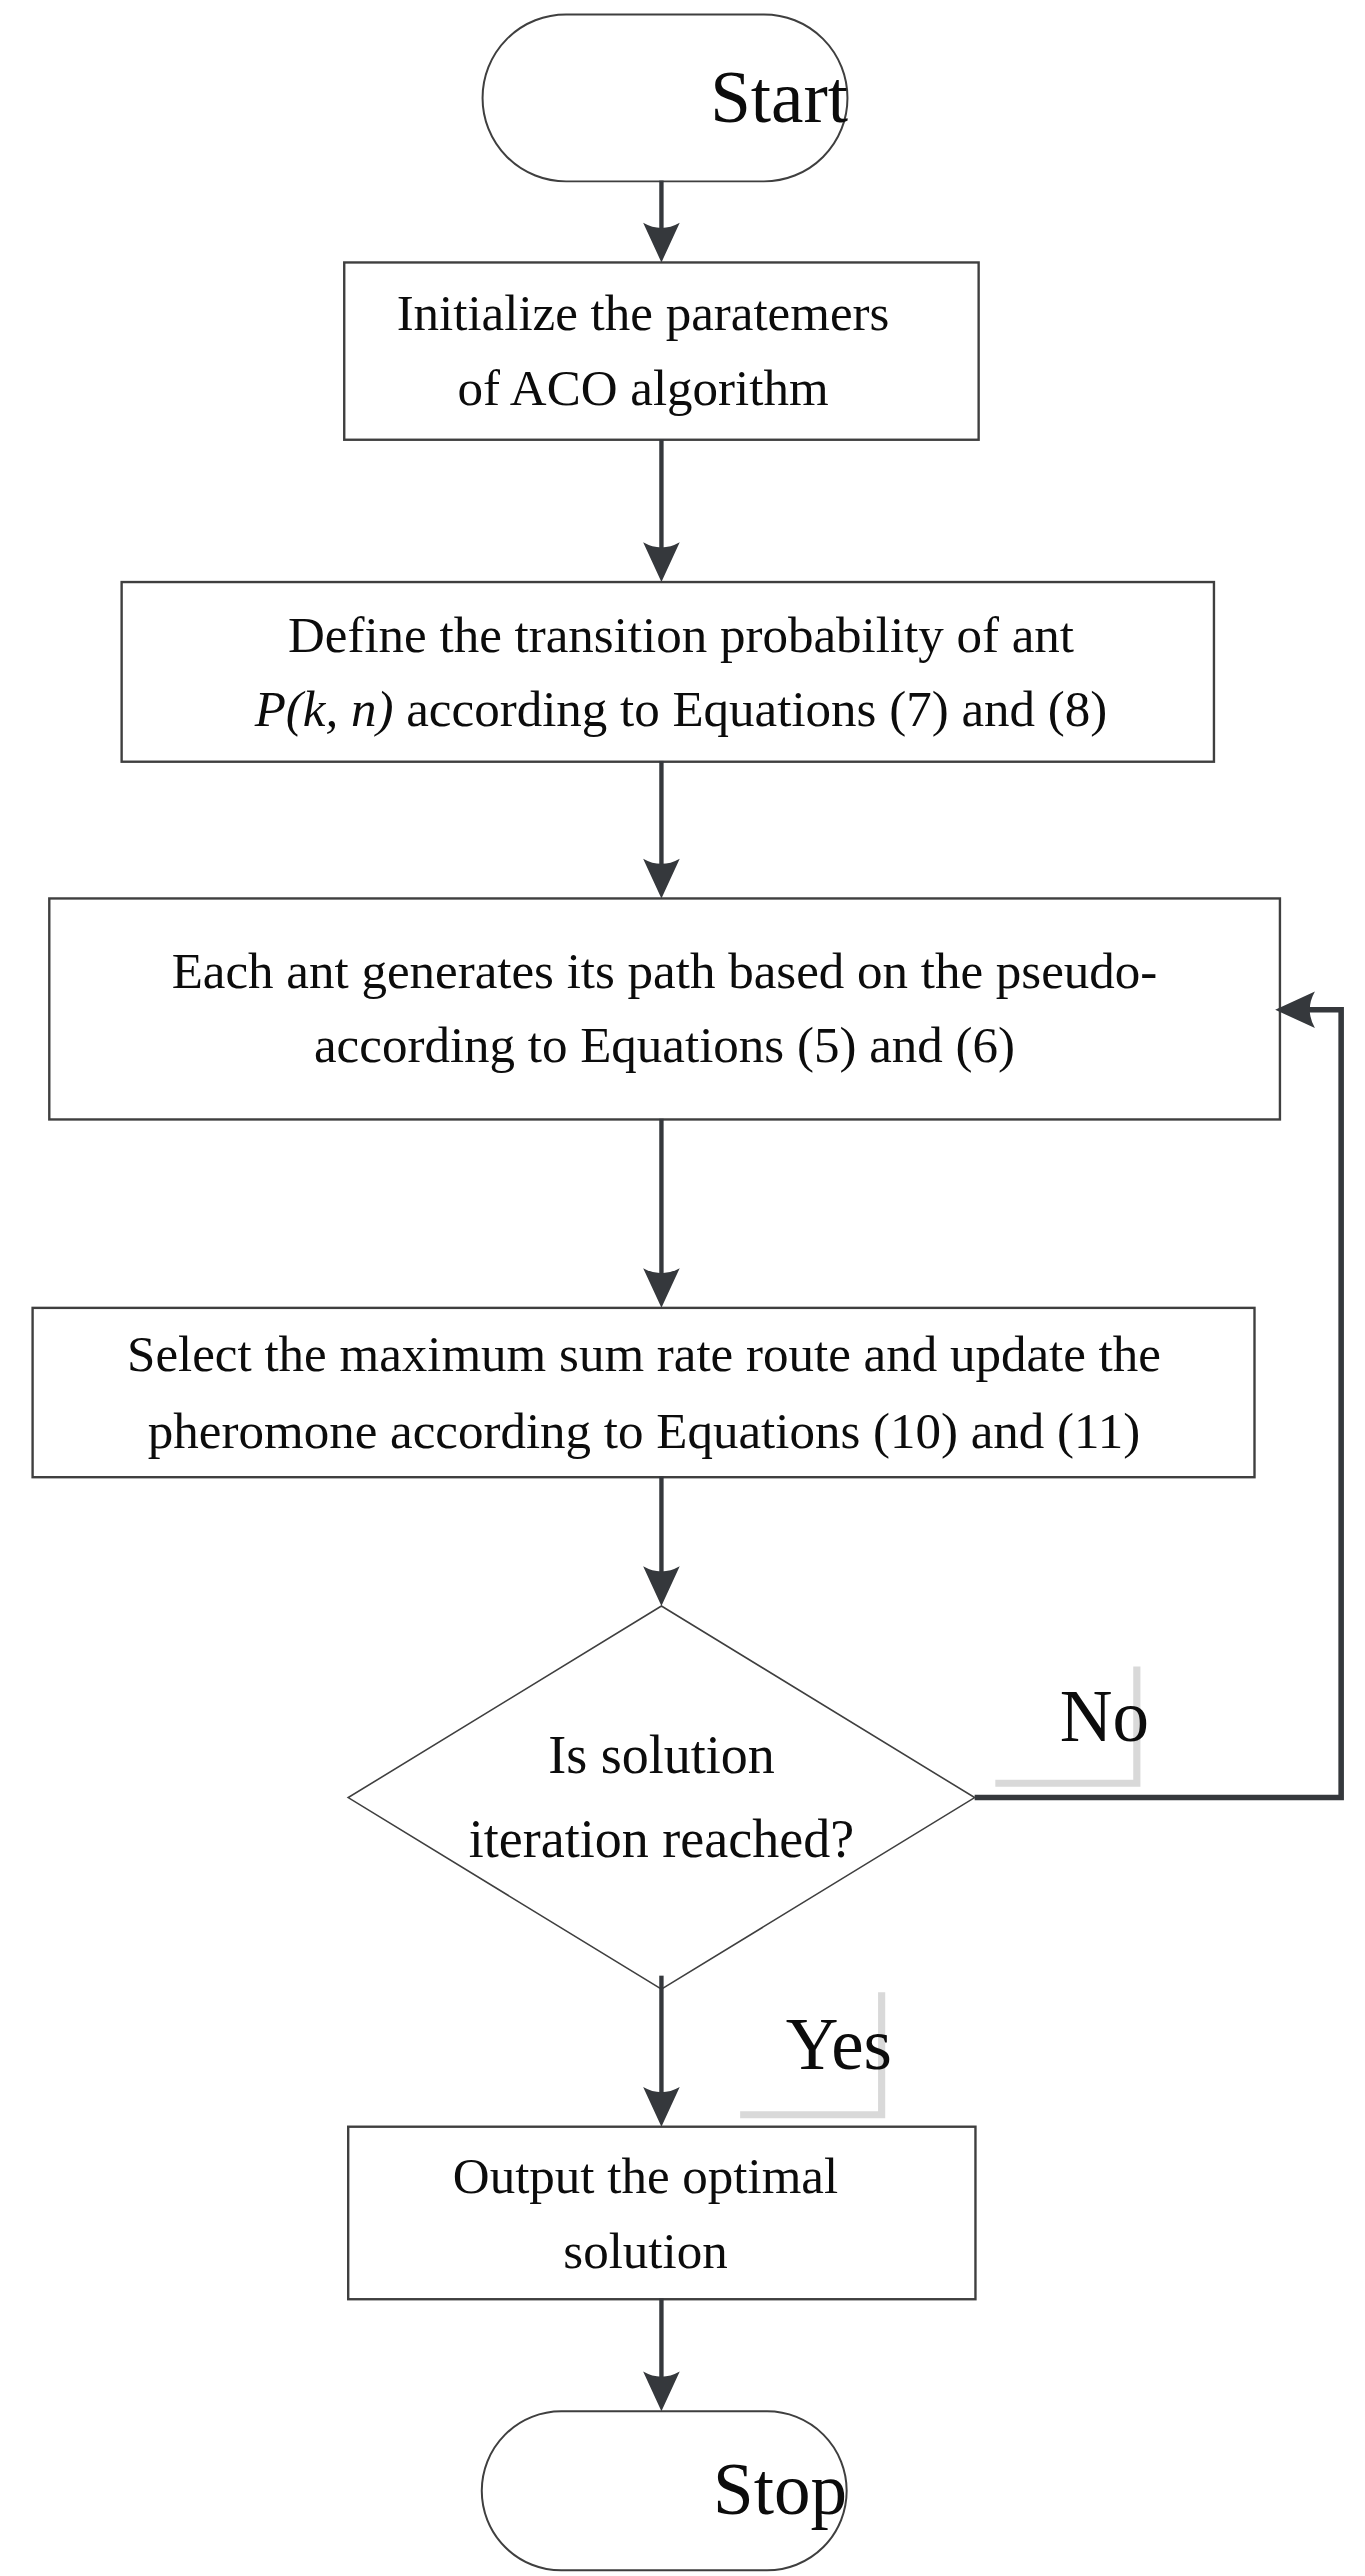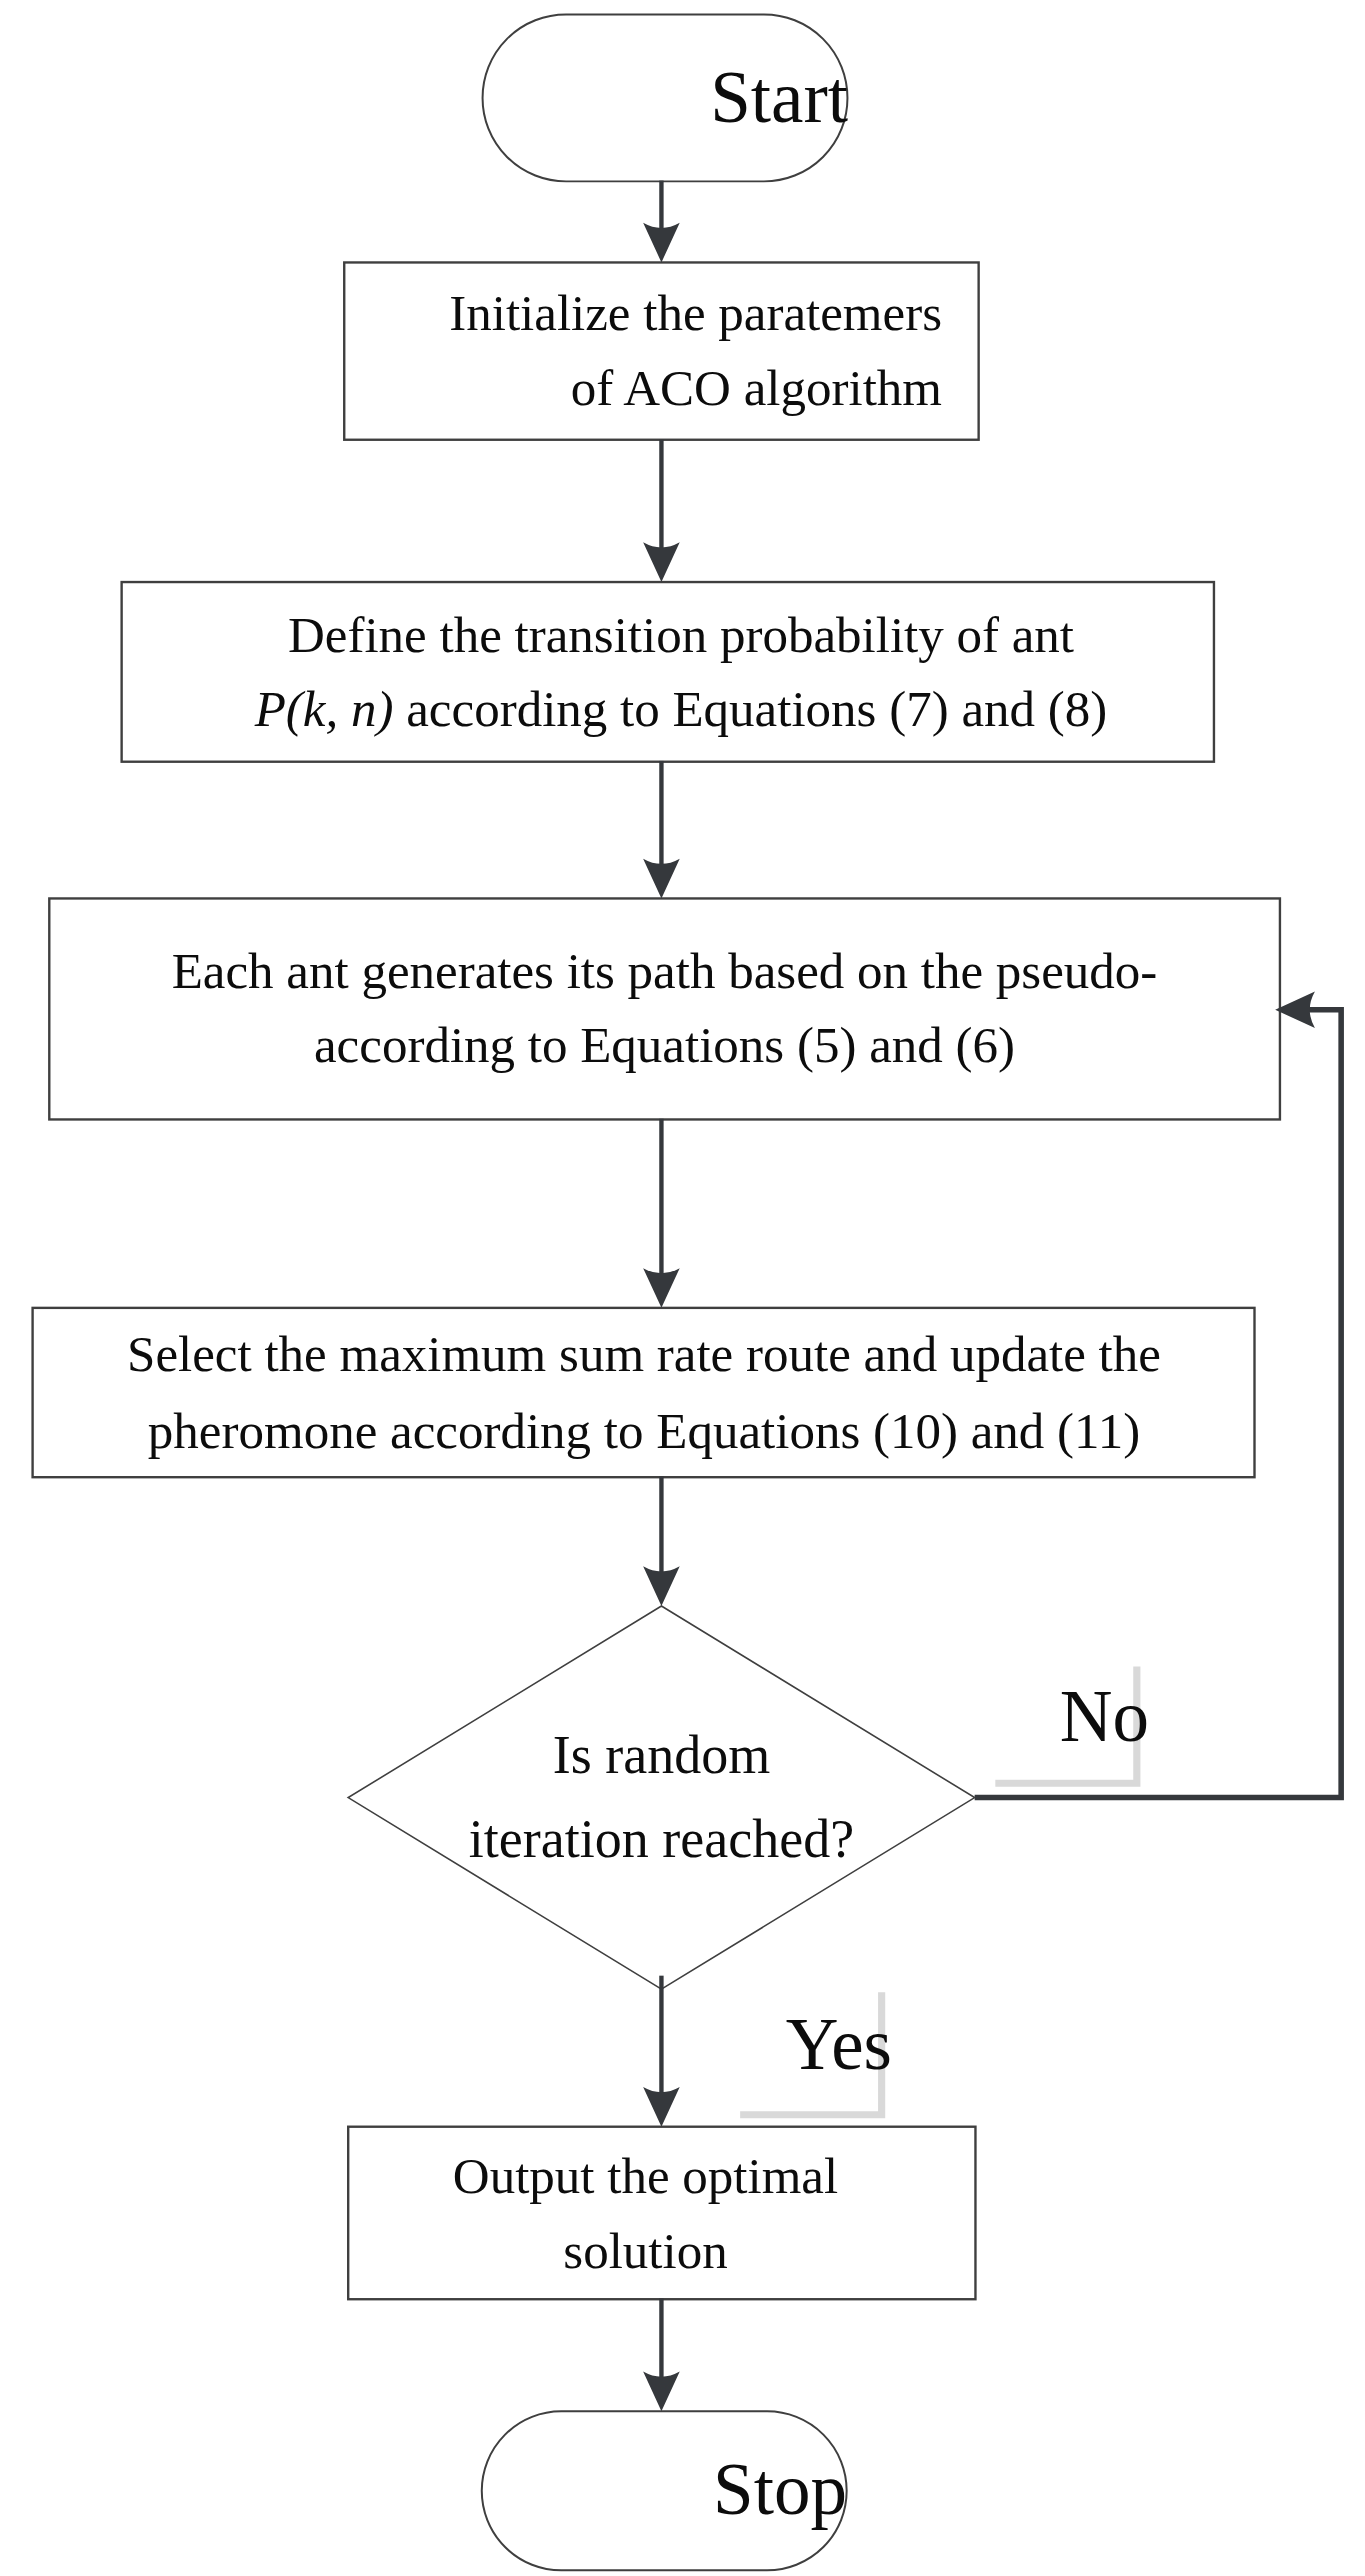--- a/index.html
+++ b/index.html
@@ -73,42 +73,42 @@
     <path class="head" d="M 832 2020 L 809 1970 Q 832 1983 855 1970 Z"></path>
     <path class="head" d="M 832 2675 L 809 2625 Q 832 2638 855 2625 Z"></path>
     <path class="head" d="M 832 3033 L 809 2983 Q 832 2996 855 2983 Z"></path>
     <path class="head" d="M 1604 1270 L 1654 1247 Q 1641 1270 1654 1293 Z"></path>
   </svg>
 
   <div class="txt big" style="left:483px;top:14.3px;width:365px;height:167px;">
     <span class="ln">Start</span>
   </div>
 
-  <div class="txt node-f" style="left:344px;top:262px;width:598px;height:177px;align-items:flex-end;">
+  <div class="txt node-f" style="left:344px;top:262px;width:598px;height:177px;">
     <span class="ln">Initialize the paratemers</span>
     <span class="ln">of ACO algorithm</span>
   </div>
 
   <div class="txt node-f" style="left:122px;top:582px;width:1092px;height:180px;padding-left:13px;">
     <span class="ln">Define the transition probability of ant</span>
     <span class="ln"><i>P(k, n)</i><span> according to Equations (7) and (8)</span></span>
   </div>
 
   <div class="txt node-f" style="left:49px;top:898px;width:1231px;height:221px;line-height:1.44;">
     <span class="ln">Each ant generates its path based on the pseudo-</span>
     <span class="ln">according to Equations (5) and (6)</span>
   </div>
 
   <div class="txt node-f" style="left:33px;top:1308px;width:1222px;height:169px;line-height:1.5;">
     <span class="ln">Select the maximum sum rate route and update the</span>
     <span class="ln">pheromone according to Equations (10) and (11)</span>
   </div>
 
   <div class="txt dec-f" style="left:423px;top:1686px;width:477px;height:223px;">
-    <span class="ln">Is random</span>
+    <span class="ln">Is solution</span>
     <span class="ln">iteration reached?</span>
   </div>
 
   <div class="txt big" style="left:974px;top:1671px;width:175px;height:92px;">
     <span class="ln">No</span>
   </div>
 
   <div class="txt big" style="left:717px;top:1999px;width:175px;height:92px;">
     <span class="ln">Yes</span>
   </div>

